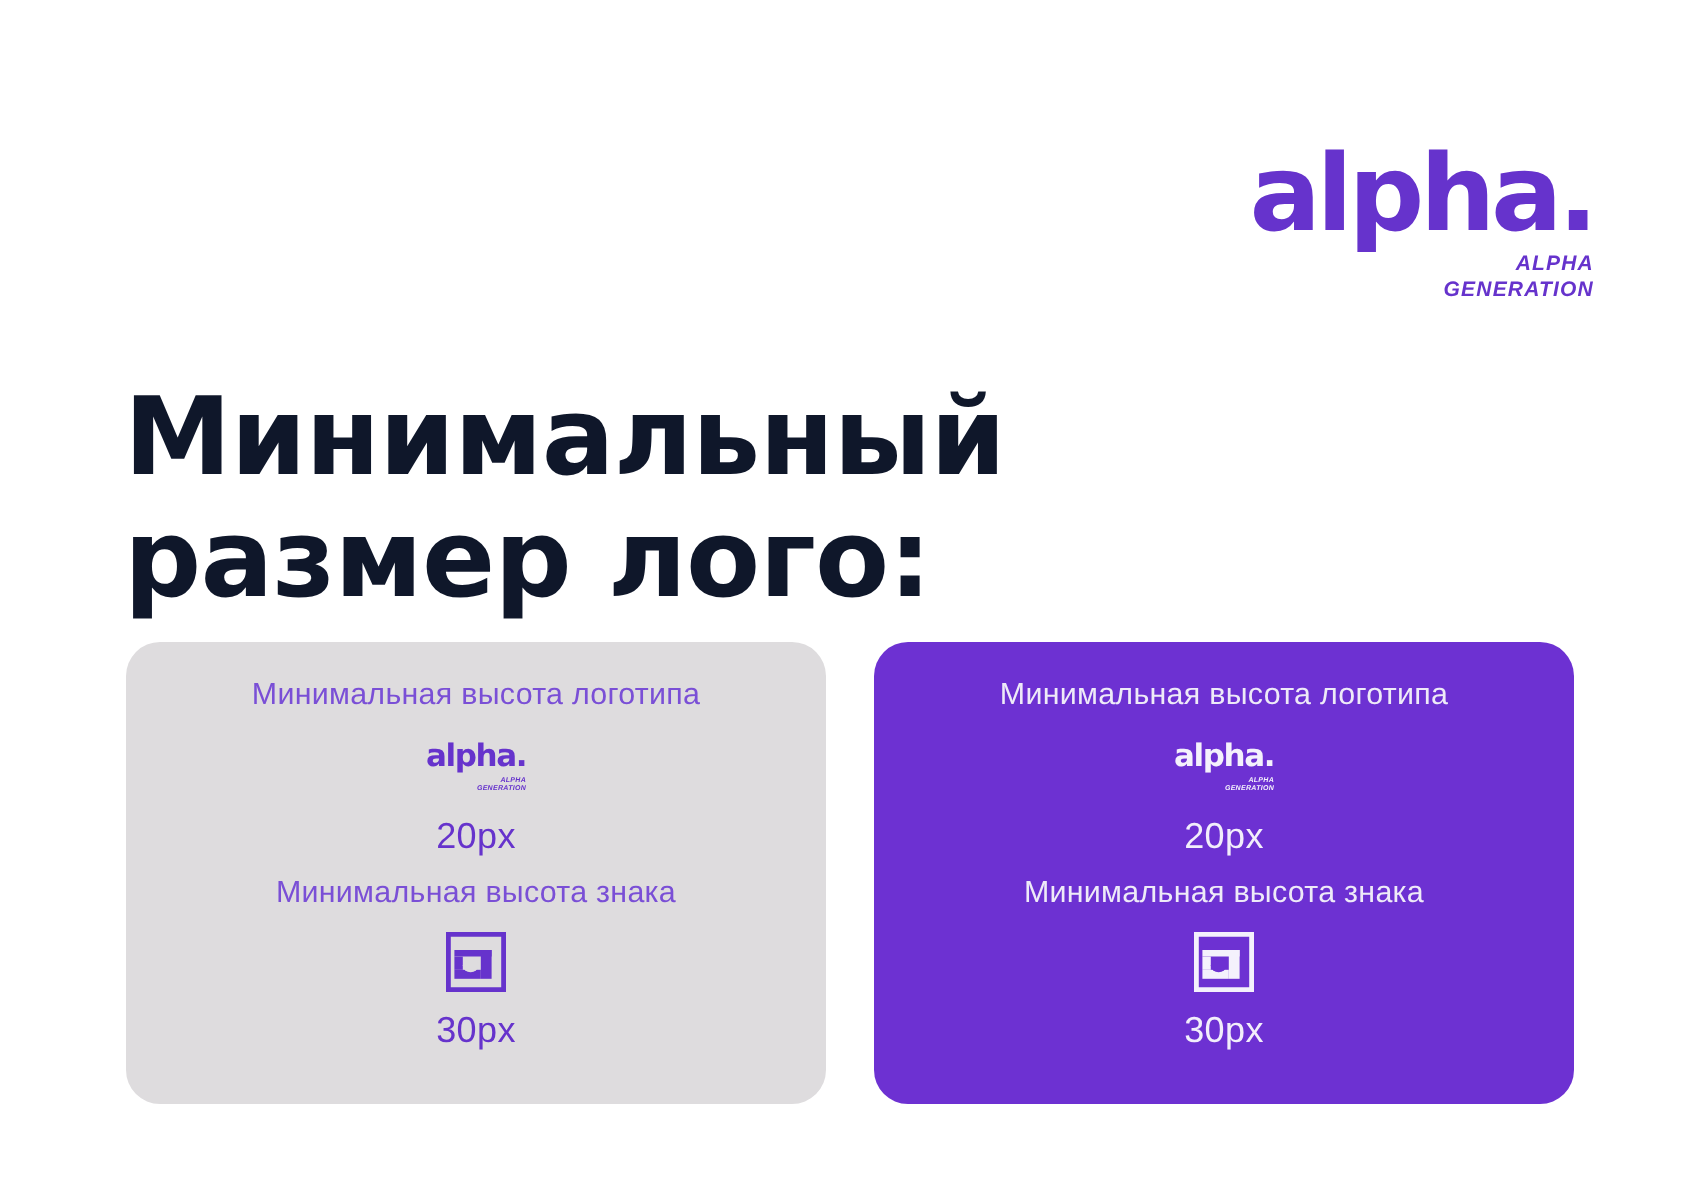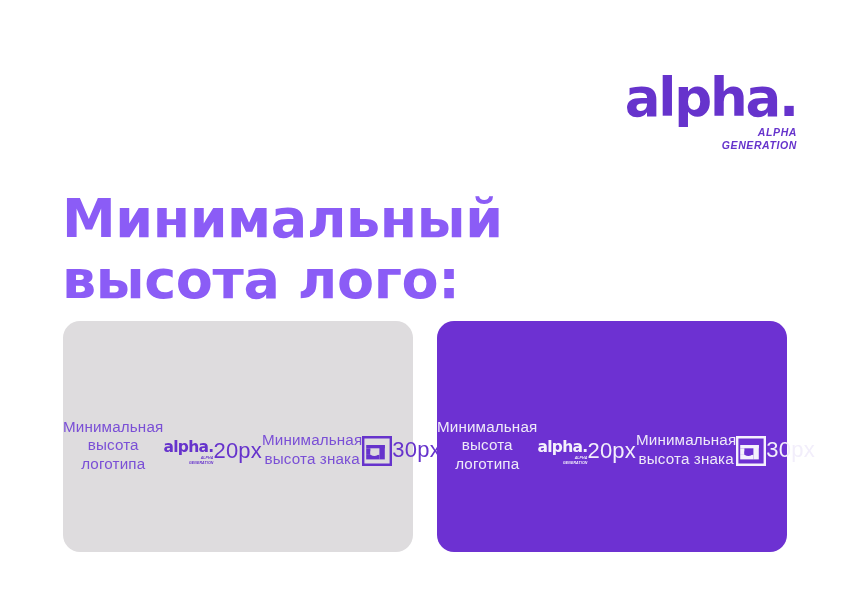--- a/index.html
+++ b/index.html
@@ -52,21 +52,21 @@
     text-align: right;
   }
   .brand-tagline span { display: block; }
 
   
   .page-title {
     position: absolute;
     left: 62px;
     top: 152px;
     width: 560px;
-    color: #8b5cf6;
+    color: #0f172a;
     font-family: "DejaVu Sans", sans-serif;
     font-weight: 700;
     font-size: 54px;
     line-height: 1.13;
     letter-spacing: -0.4px;
   }
   .page-title .ln { display: block; }
 
   
   .cards {
@@ -79,37 +79,37 @@
     gap: 24px;
   }
   .card {
     flex: 0 0 350px;
     width: 350px;
     height: 231px;
     border-radius: 17px;
     box-sizing: border-box;
     padding-top: 18px;
     display: flex;
-    flex-direction: row;
+    flex-direction: column;
     align-items: center;
   }
   .card--light { background: #dedcde; }
   .card--dark  { background: #6d31d2; }
 
   .card-label {
     font-size: 15.2px;
     line-height: 1.2;
     letter-spacing: 0.15px;
     text-align: center;
   }
   .card--light .card-label { color: #7a4fd6; }
   .card--dark  .card-label { color: #eeeaf8; }
 
   .card-value {
-    font-size: 22px;
+    font-size: 18px;
     line-height: 1.2;
     letter-spacing: 0.2px;
     text-align: center;
   }
   .card--light .card-value { color: #6633cc; }
   .card--dark  .card-value { color: #f2eefb; }
 
   
   .sp-logo { margin-top: 14px; }
   .sp-val1 { margin-top: 12px; }
@@ -162,21 +162,21 @@
   <div class="brand-mark">
     <span class="brand-wordmark">alpha.</span>
     <span class="brand-tagline">
       <span>ALPHA</span>
       <span>GENERATION</span>
     </span>
   </div>
 
   <h1 class="page-title">
     <span class="ln">Минимальный</span>
-    <span class="ln">высота лого:</span>
+    <span class="ln">размер лого:</span>
   </h1>
 
   <div class="cards">
 
     <div class="card card--light">
       <div class="card-label">Минимальная высота логотипа</div>
 
       <div class="mini-logo sp-logo">
         <span class="mini-word">alpha.</span>
         <span class="mini-tag">

